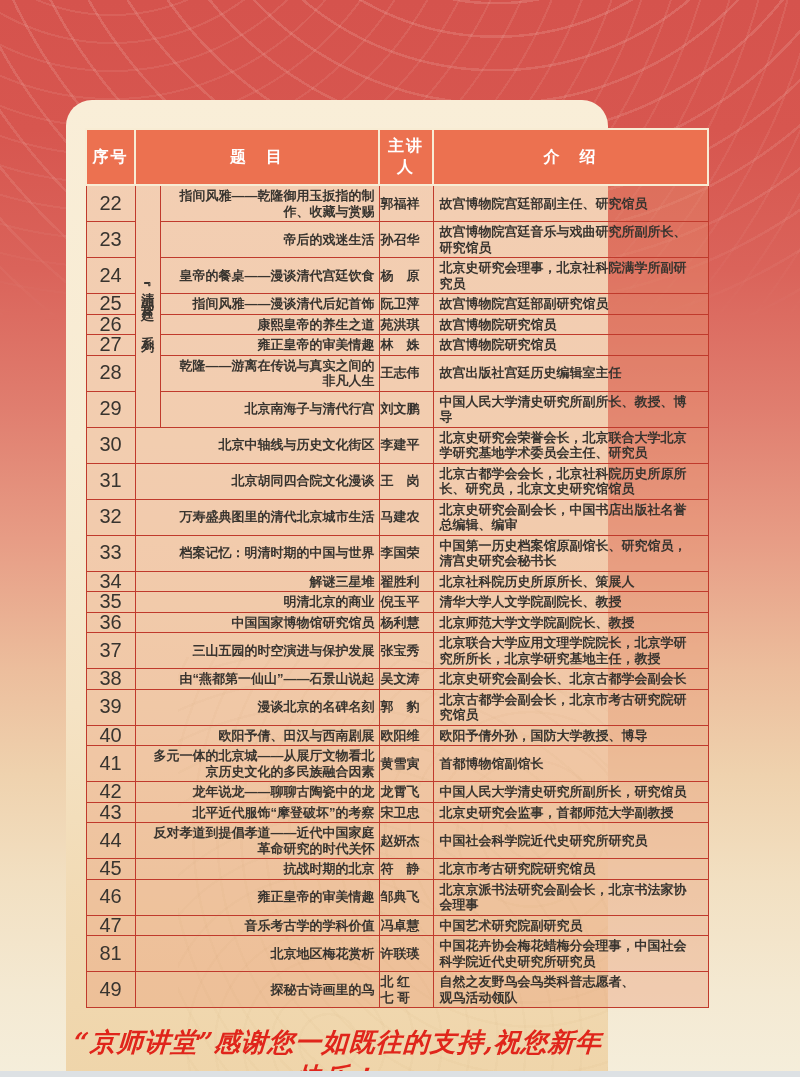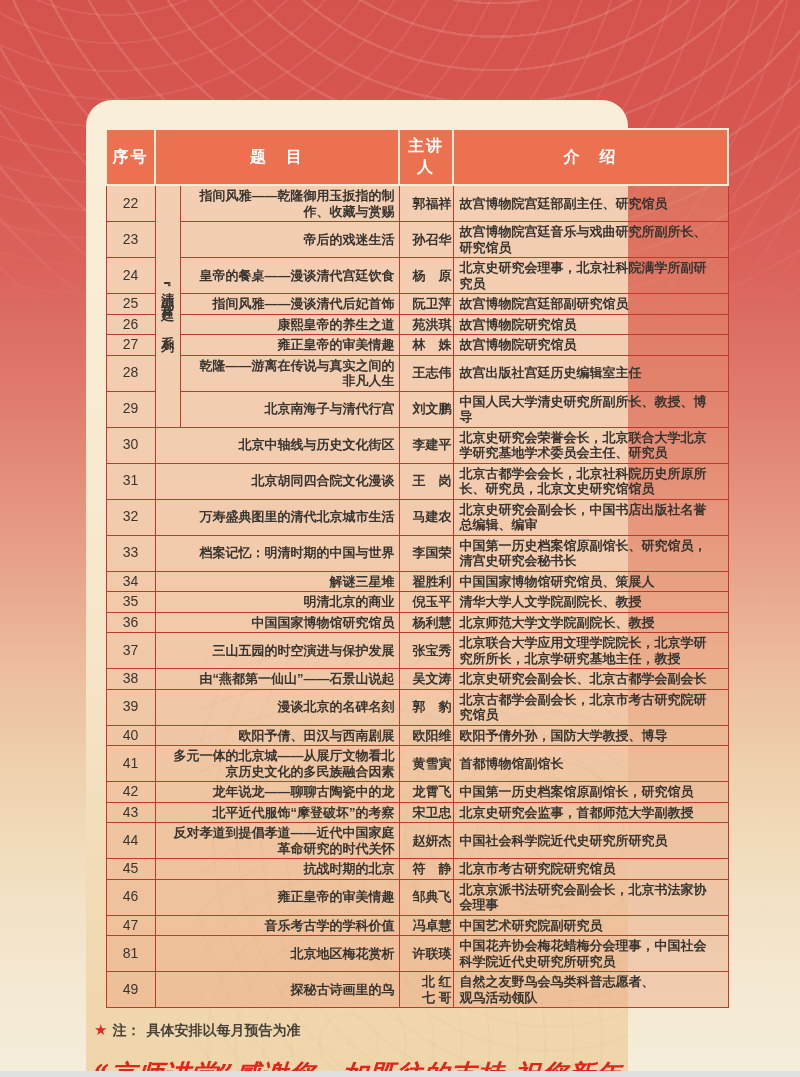--- a/index.html
+++ b/index.html
@@ -16,21 +16,21 @@
     position:absolute; left:0; top:0; width:800px; height:330px;
     background:
       repeating-radial-gradient(circle 700px at 62% -230px,
         transparent 0 31px, rgba(255,236,226,0.16) 31px 33.5px),
       repeating-radial-gradient(circle 560px at 14% -180px,
         transparent 0 26px, rgba(255,236,226,0.10) 26px 28px);
     -webkit-mask-image:linear-gradient(180deg,rgba(0,0,0,.95) 0%,rgba(0,0,0,.65) 60%,transparent 98%);
     mask-image:linear-gradient(180deg,rgba(0,0,0,.95) 0%,rgba(0,0,0,.65) 60%,transparent 98%);
   }
   .panel{
-    position:absolute; left:86px; top:100px; width:542px; bottom:0;
+    position:absolute; left:66px; top:100px; width:542px; bottom:0;
     border-radius:26px 26px 0 0;
     background:linear-gradient(180deg,#f9eed8 0%, #f8ebd2 35%, #f5e3c4 62%, #f1d9b2 85%, #efd5aa 100%);
   }
   
   .watermark{
     position:absolute; right:0; bottom:0; width:430px; height:420px; pointer-events:none;
     background:
       repeating-radial-gradient(circle at 82% 42%, rgba(184,138,82,0.10) 0 2.5px, transparent 2.5px 24px),
       repeating-radial-gradient(circle at 35% 92%, rgba(184,138,82,0.08) 0 2.5px, transparent 2.5px 28px);
     opacity:.45;
@@ -43,27 +43,27 @@
     background:#ec7150; color:#ffffff;
     font-size:16px; font-weight:bold; letter-spacing:2px;
     padding:6px 0; border:2px solid #f8ecd4; text-align:center;
   }
   .schedule td{
     border:1.5px solid #c03a2c;
     background:rgba(233,148,112,0.35);
     color:#38342f; font-size:13px; line-height:15.5px; font-weight:600;
     padding:2px 6px; vertical-align:middle;
   }
-  .schedule td.num{ text-align:center; font-weight:400; font-size:14px; padding:2px 1px; }
+  .schedule td.num{ text-align:center; font-weight:400; font-size:20px; padding:2px 1px; }
   .schedule td.series{
     writing-mode:vertical-rl; text-align:center; vertical-align:middle;
     font-size:13px; letter-spacing:5px; padding:8px 0; font-weight:600;
   }
   .schedule td.title{ padding:2px 4px 2px 7px;text-align:right; }
-  .schedule td.name{ text-align:right; white-space:pre-line; padding:2px 1px; }
+  .schedule td.name{ text-align:left; white-space:pre-line; padding:2px 1px; }
   .schedule td.intro{ padding:2px 12px 2px 6px; white-space:pre-line; }
   .note{
     margin:13px 0 0 8px; font-size:14px; color:#46413b; font-weight:600;
   }
   .note .star{ color:#e02b20; font-size:15px; margin-right:5px; font-weight:400; }
   .note .nlabel{ margin-right:6px; }
   .footer-msg{
     margin-top:17px; text-align:center;
     font-family:"DejaVu Serif", serif; font-style:italic; font-weight:bold;
     font-size:26px; color:#e0251b; letter-spacing:1px;
@@ -170,21 +170,21 @@
           <tr>
             <td class="num">33</td>
             <td class="title" colspan="2">档案记忆：明清时期的中国与世界</td>
             <td class="name">李国荣</td>
             <td class="intro">中国第一历史档案馆原副馆长、研究馆员，清宫史研究会秘书长</td>
           </tr>
           <tr>
             <td class="num">34</td>
             <td class="title" colspan="2">解谜三星堆</td>
             <td class="name">翟胜利</td>
-            <td class="intro">中国国家博物馆研究馆员、策展人</td>
+            <td class="intro">北京社科院历史所原所长、策展人</td>
           </tr>
           <tr>
             <td class="num">35</td>
             <td class="title" colspan="2">明清北京的商业</td>
             <td class="name">倪玉平</td>
             <td class="intro">清华大学人文学院副院长、教授</td>
           </tr>
           <tr>
             <td class="num">36</td>
             <td class="title" colspan="2">中国国家博物馆研究馆员</td>
@@ -218,21 +218,21 @@
           <tr>
             <td class="num">41</td>
             <td class="title" colspan="2">多元一体的北京城——从展厅文物看北京历史文化的多民族融合因素</td>
             <td class="name">黄雪寅</td>
             <td class="intro">首都博物馆副馆长</td>
           </tr>
           <tr>
             <td class="num">42</td>
             <td class="title" colspan="2">龙年说龙——聊聊古陶瓷中的龙</td>
             <td class="name">龙霄飞</td>
-            <td class="intro">中国第一历史档案馆原副馆长，研究馆员</td>
+            <td class="intro">中国人民大学清史研究所副所长，研究馆员</td>
           </tr>
           <tr>
             <td class="num">43</td>
             <td class="title" colspan="2">北平近代服饰“摩登破坏”的考察</td>
             <td class="name">宋卫忠</td>
             <td class="intro">北京史研究会监事，首都师范大学副教授</td>
           </tr>
           <tr>
             <td class="num">44</td>
             <td class="title" colspan="2">反对孝道到提倡孝道——近代中国家庭革命研究的时代关怀</td>
@@ -267,21 +267,18 @@
             <td class="num">49</td>
             <td class="title" colspan="2">探秘古诗画里的鸟</td>
             <td class="name">北 红
 七 哥</td>
             <td class="intro">自然之友野鸟会鸟类科普志愿者、
 观鸟活动领队</td>
           </tr>
         </tbody>
     </table>
 
-    <div class="note">
-      <span class="star">★</span><span class="nlabel">注：</span><span>具体安排以每月预告为准</span>
-    </div>
 
     <div class="footer-msg">“京师讲堂”感谢您一如既往的支持,祝您新年快乐！</div>
   </div>
 
   <div class="bottom-strip"></div>
 </div>
 
 </body></html>

